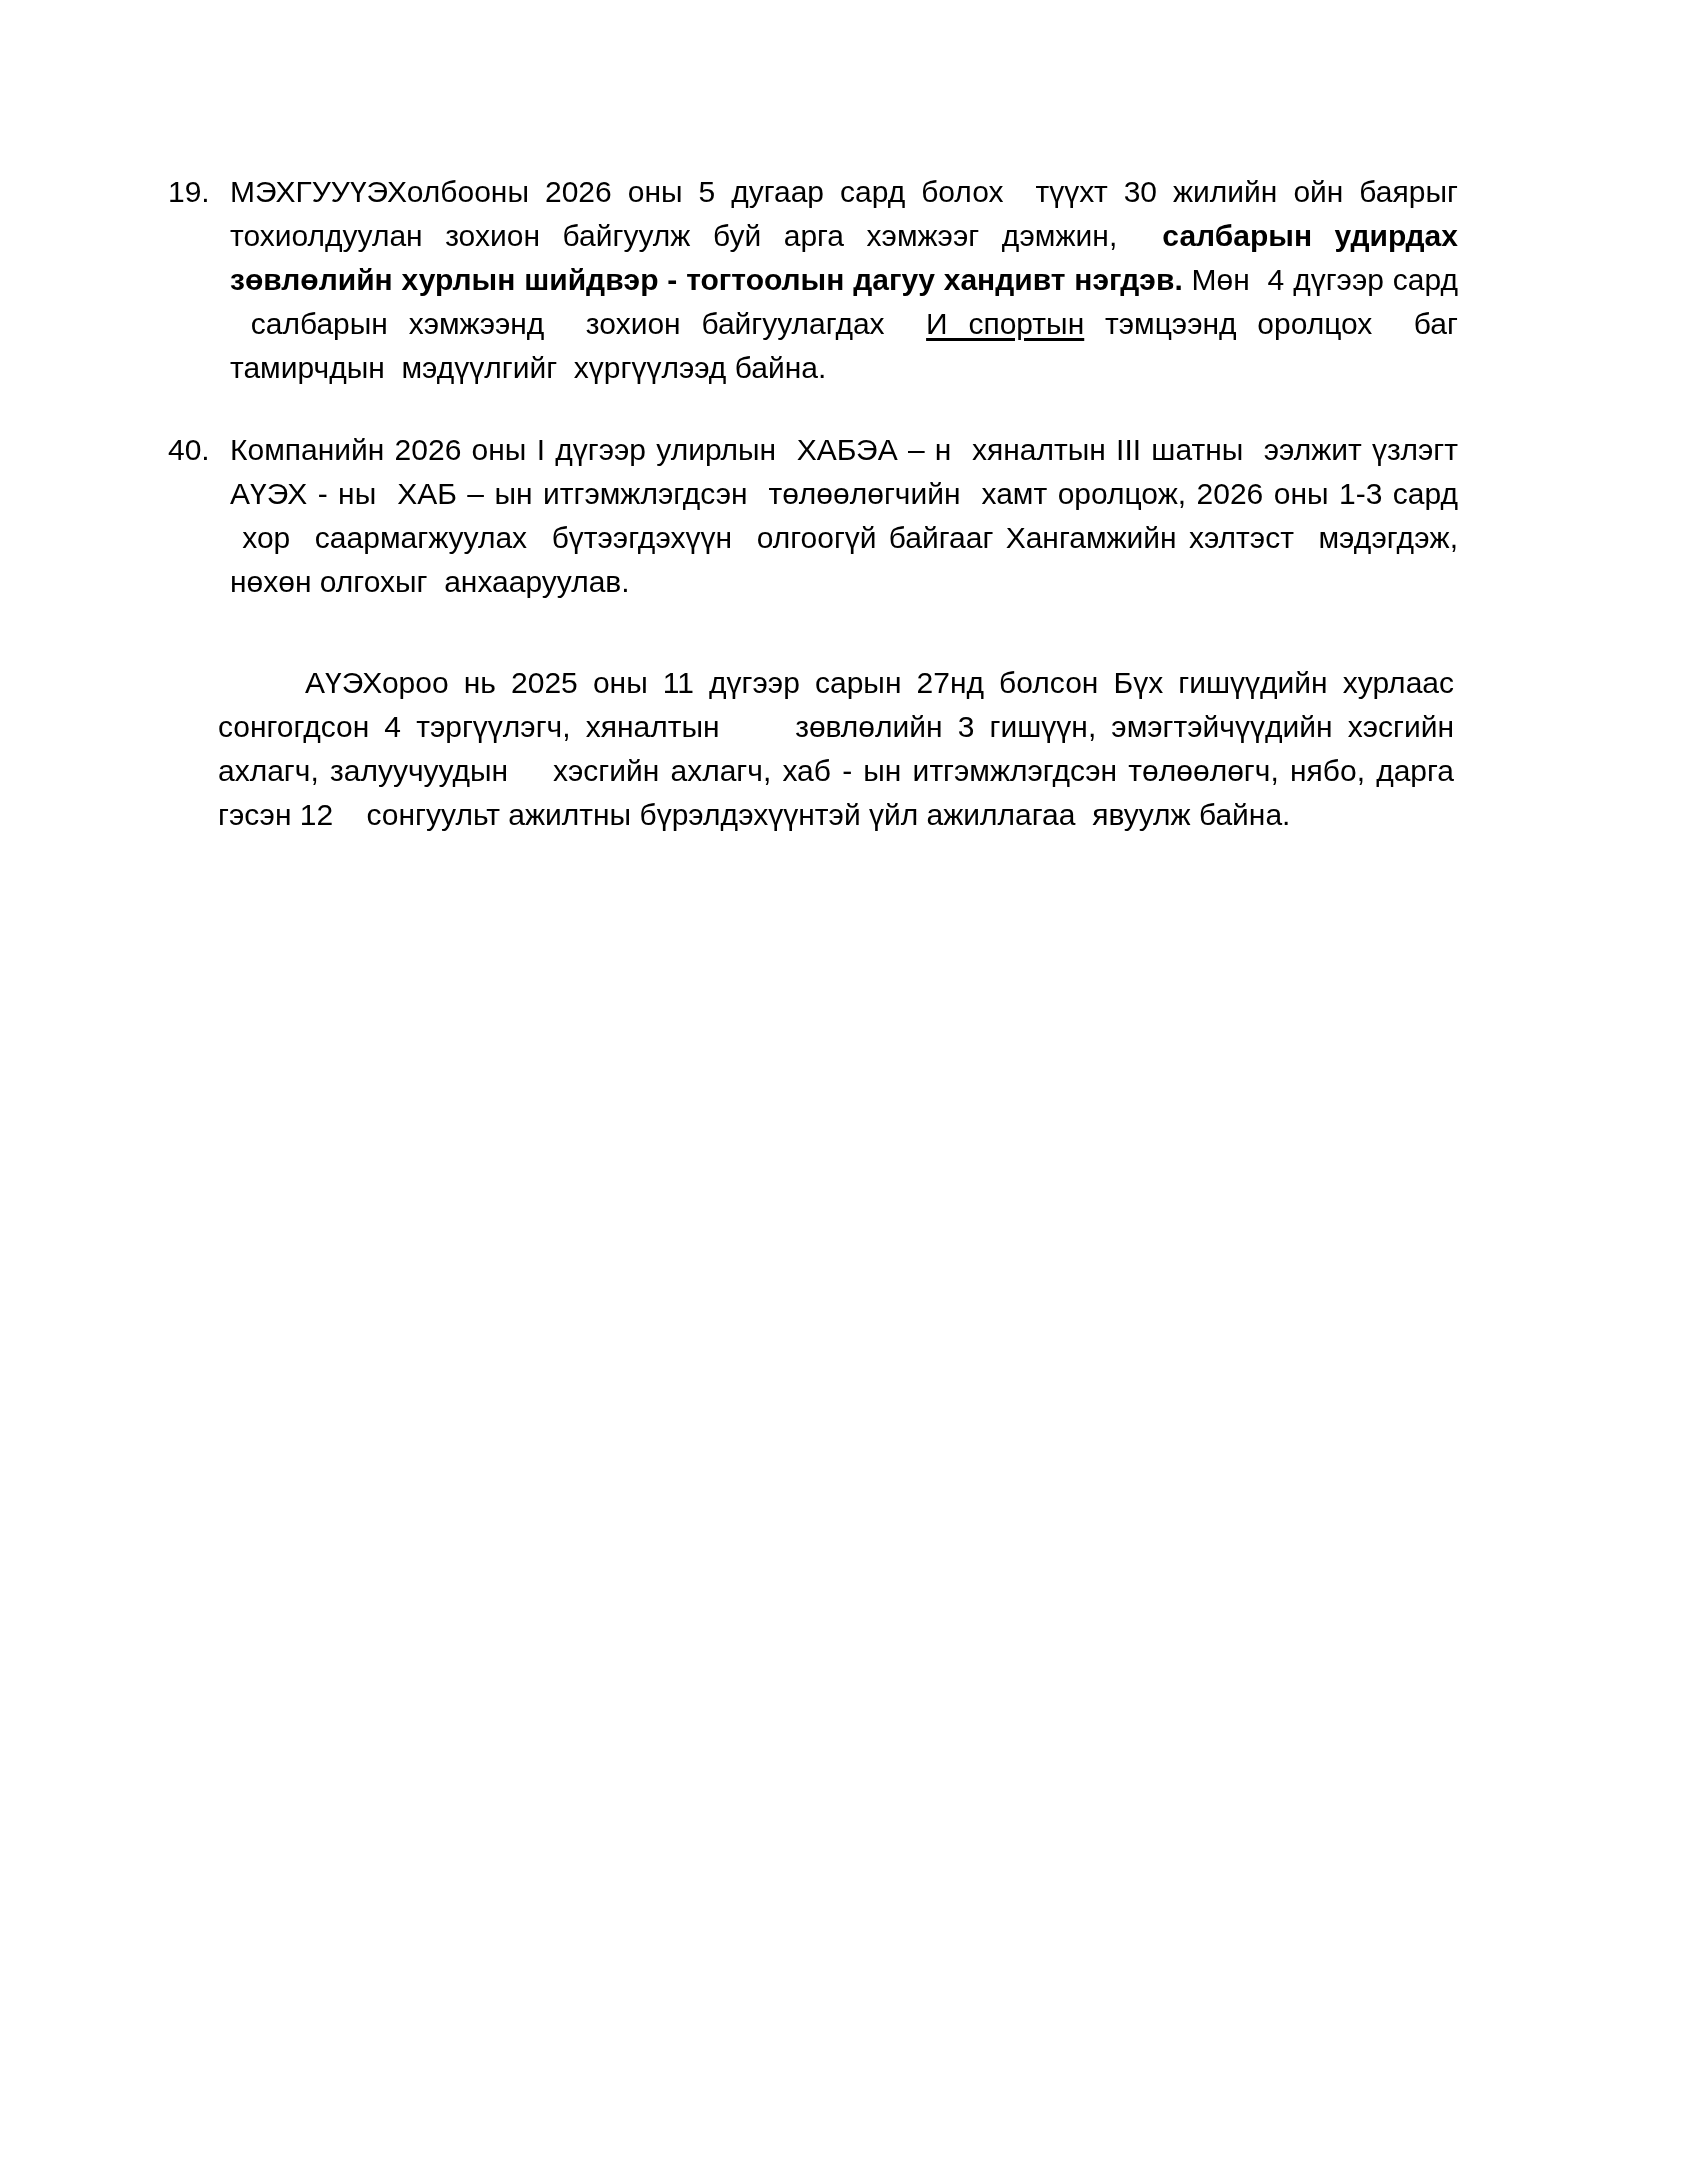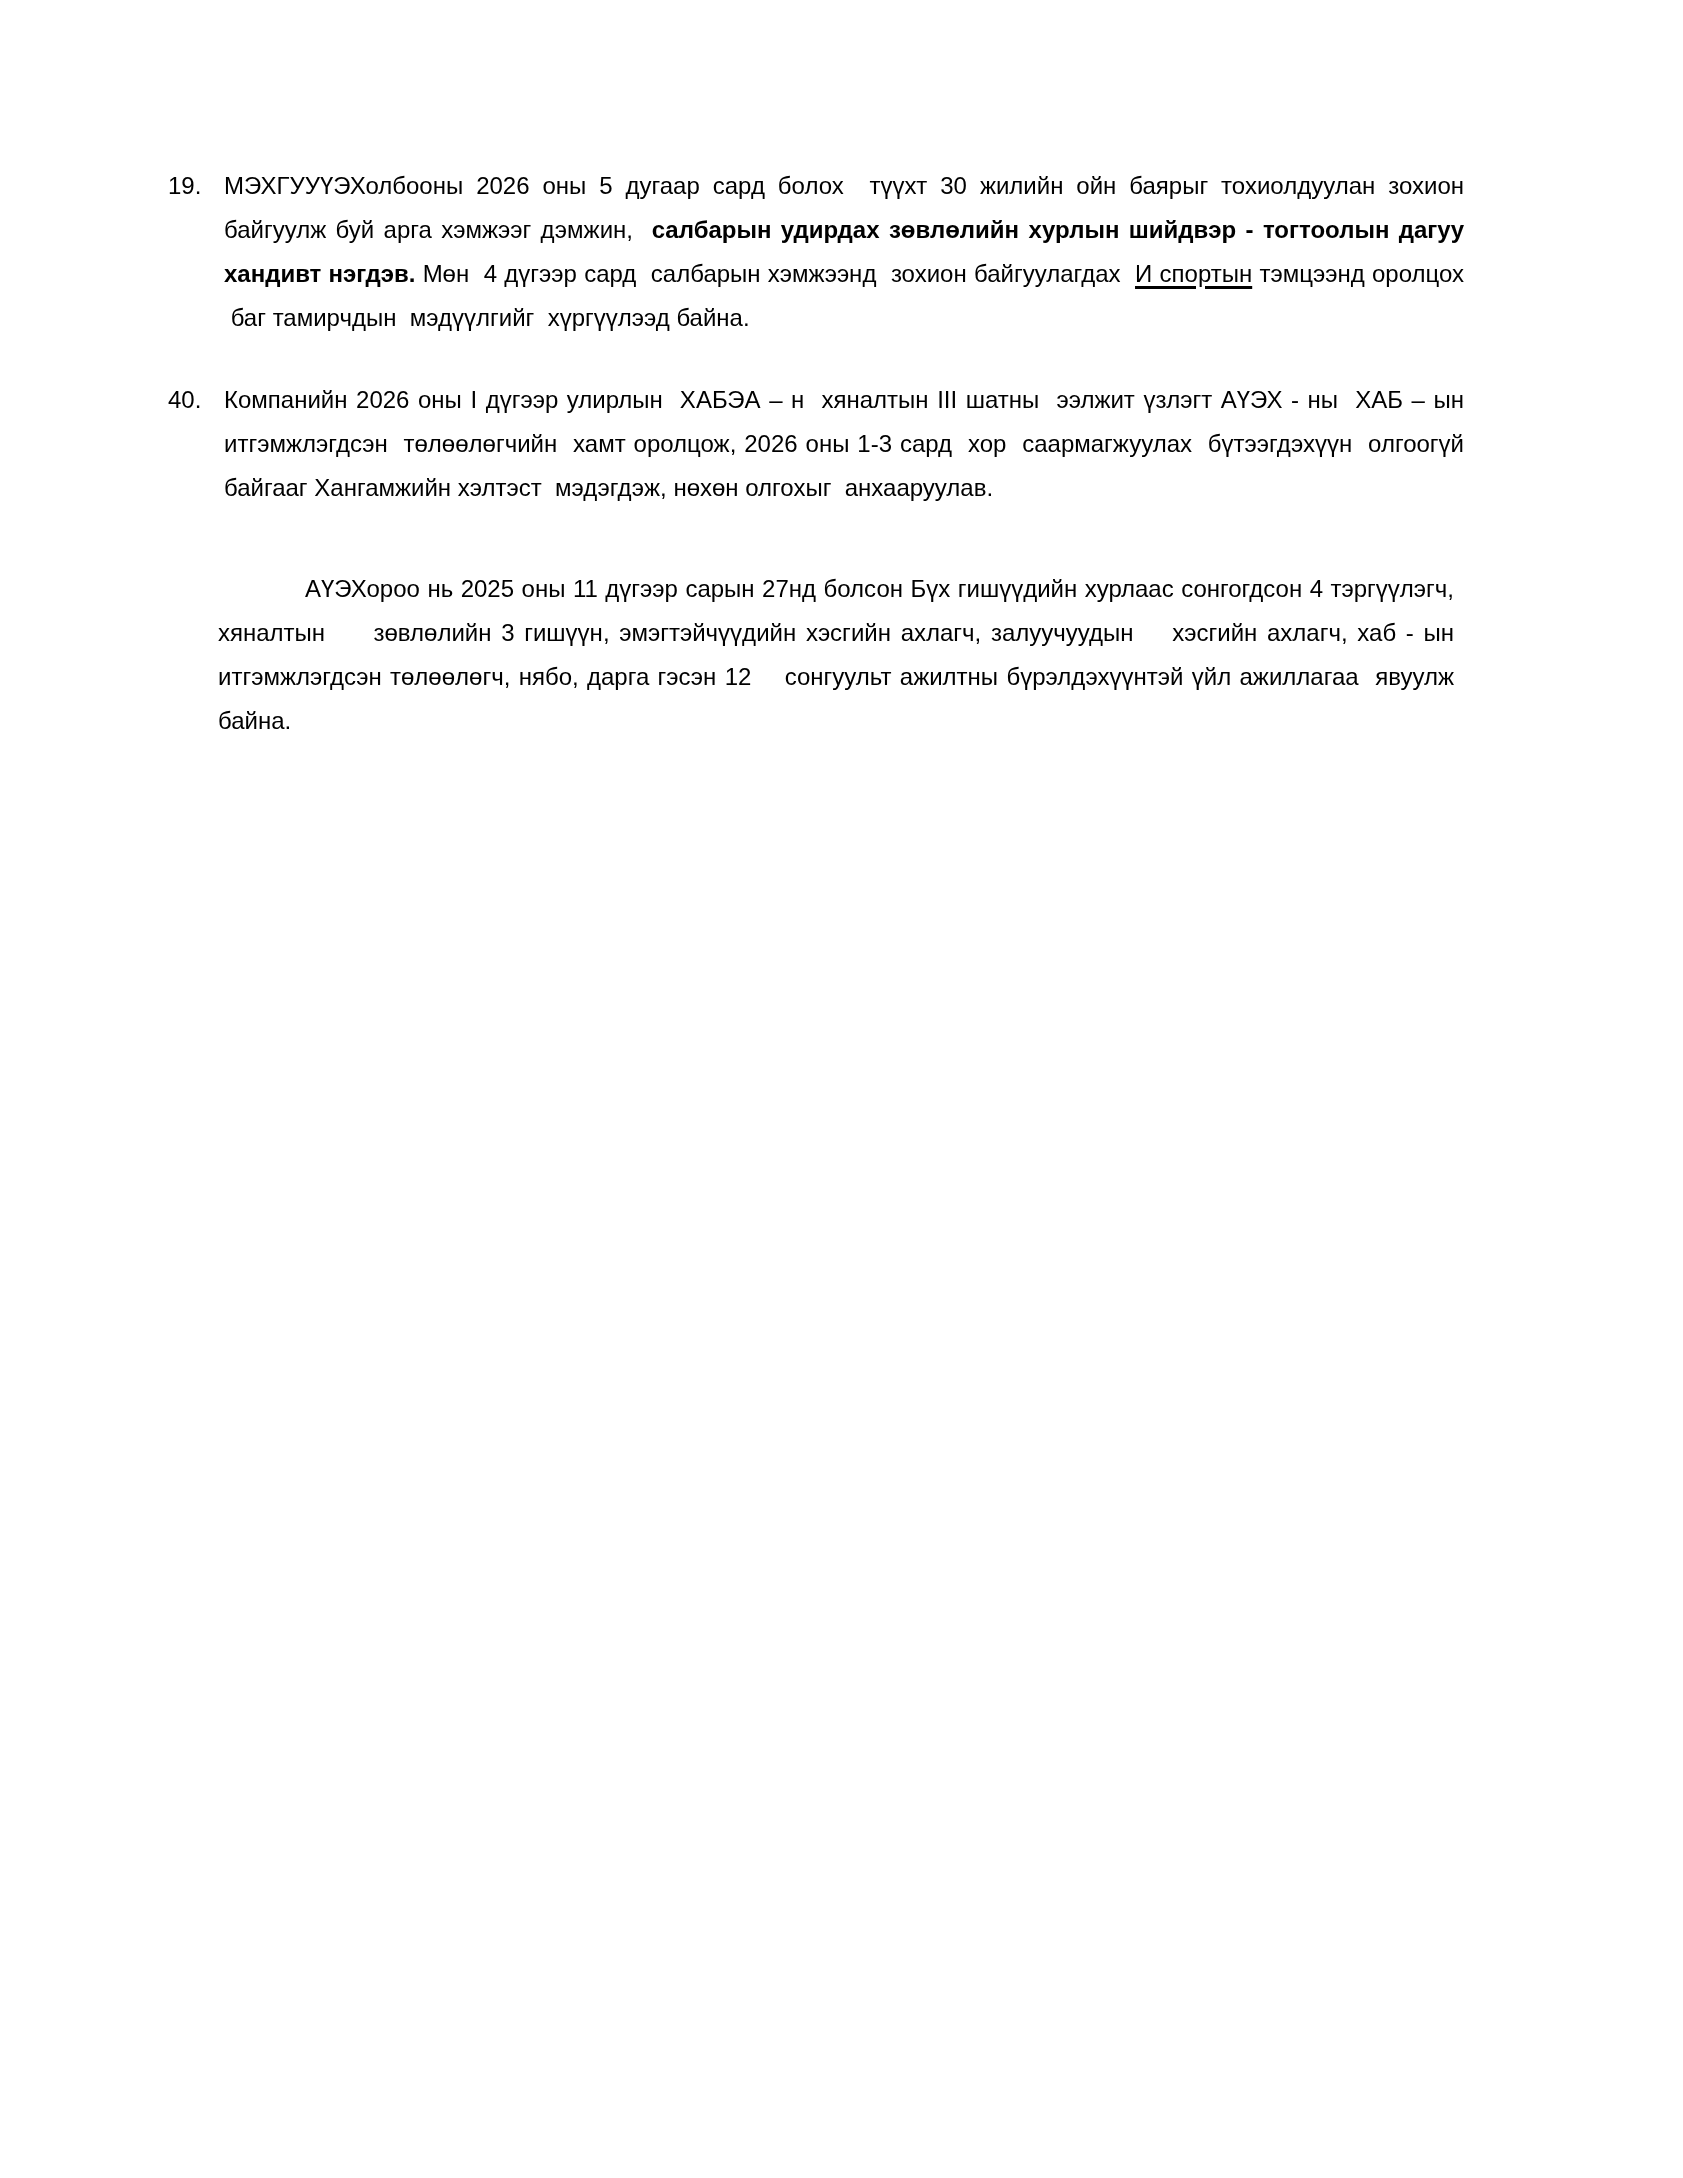--- a/index.html
+++ b/index.html
@@ -11,21 +11,21 @@
     height: 2178px;
     background: #ffffff;
   }
   .page {
     position: relative;
     width: 1683px;
     height: 2178px;
     background: #ffffff;
     color: #000000;
     font-family: "Liberation Sans", "DejaVu Sans", sans-serif;
-    font-size: 24px;
+    font-size: 30px;
     line-height: 44px;
     overflow: hidden;
   }
   .content {
     position: absolute;
     left: 168px;
     top: 158px;
     width: 1302px;
   }
   .list-item {
@@ -34,21 +34,21 @@
     text-align: justify;
     margin: 0 0 38px 0;
   }
   .list-number {
     position: absolute;
     left: 0;
     top: 0;
     text-align: left;
   }
   .para {
-    margin: 6px;
+    margin: 12px;
     display: block;
     text-align: justify;
   }
   .run-bold {
     font-weight: bold;
     font-style: normal;
   }
   .run-underline {
     text-decoration: underline;
     text-decoration-thickness: 3px;

